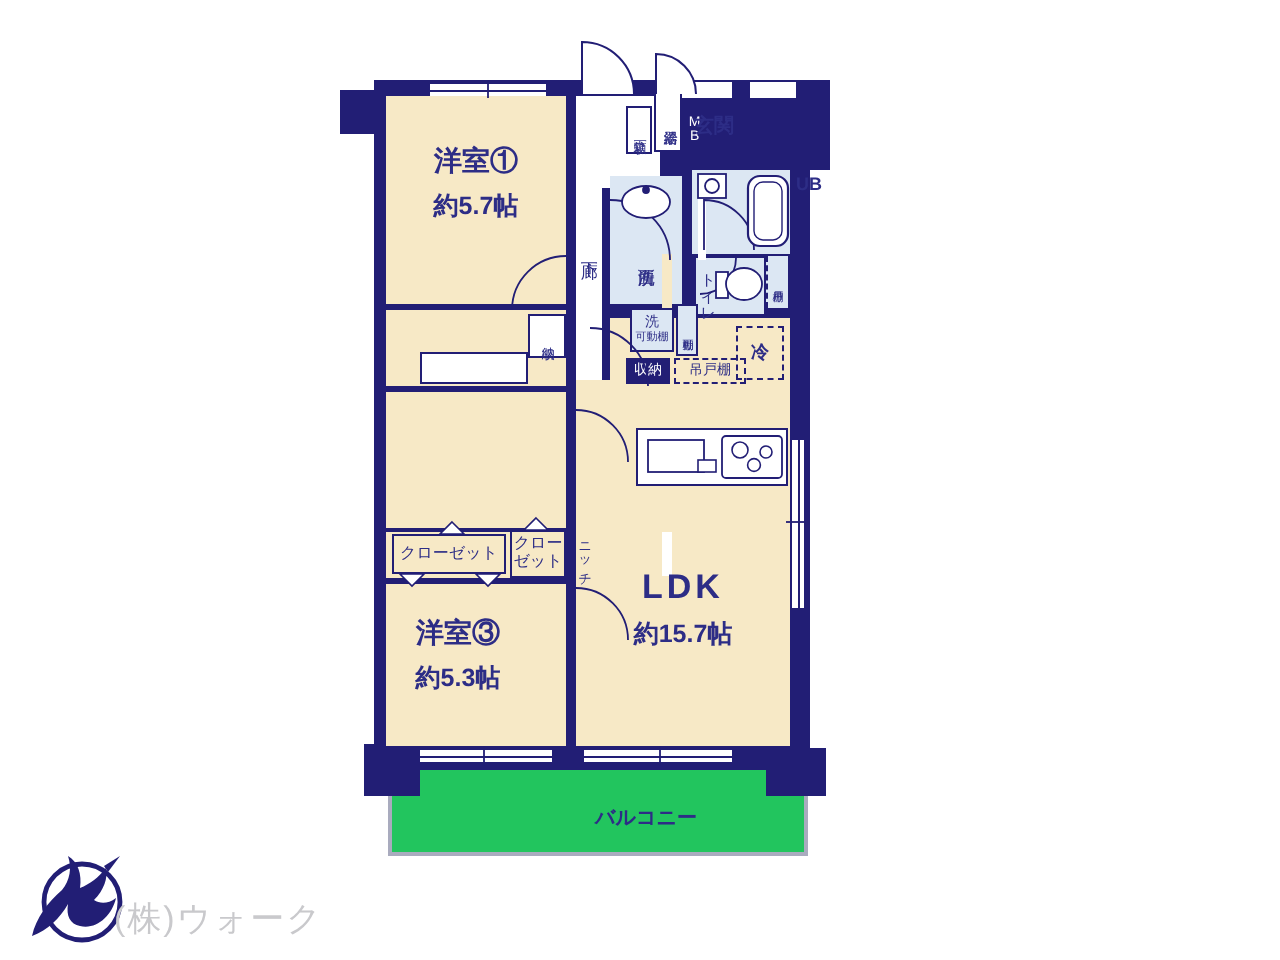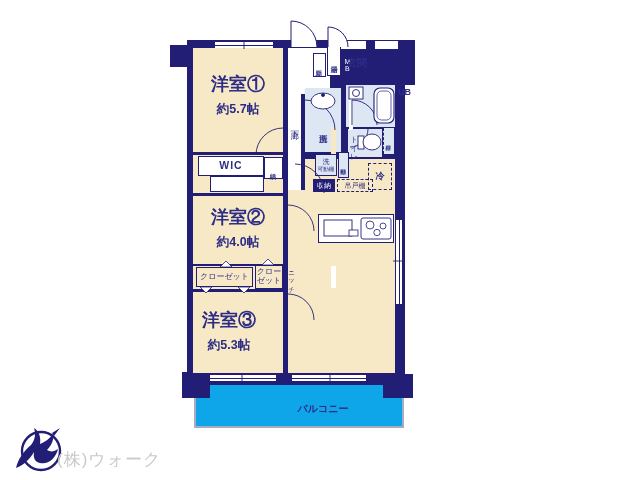--- a/index.html
+++ b/index.html
@@ -12,29 +12,29 @@
   .white{background:#fff;}
   .water{background:#dce7f3;}
   .bx{position:absolute;display:flex;align-items:center;justify-content:center;
       box-sizing:border-box;color:#2d2d86;text-align:center;line-height:1.1;}
   .b1{border:1px solid #221e75;}
   .b15{border:1.5px solid #221e75;}
   .dash{border:1px dashed #221e75;}
   .v{writing-mode:vertical-rl;text-orientation:upright;letter-spacing:0;}
   .lblcol{position:absolute;display:flex;flex-direction:column;align-items:center;
           justify-content:center;color:#2d2d86;}
-  .rname{font-size:18px;font-weight:bold;}
+  .rname{font-size:14px;font-weight:bold;}
   .rsize{font-size:12.5px;font-weight:bold;margin-top:5px;}
   .win{position:absolute;background:#fff;}
   .win-h::after{content:"";position:absolute;left:0;right:0;top:50%;height:1px;background:#221e75;}
   .win-v::after{content:"";position:absolute;top:0;bottom:0;left:50%;width:1px;background:#221e75;}
   .navybox{background:#221e75;color:#fff;}
   svg{position:absolute;left:0;top:0;pointer-events:none;}
   .balcony{position:absolute;left:194px;top:378px;width:210px;height:50px;
-           border:2px solid #a9abbe;background:#0ea5e9;box-sizing:border-box;}
+           border:2px solid #a9abbe;background:#22c55e;box-sizing:border-box;}
   .footer-company{position:absolute;left:57px;top:448px;font-size:17px;color:#c9c9cc;letter-spacing:1px;}
   .footer-note{position:absolute;left:450px;top:411px;font-size:11px;color:#2f2f8f;font-weight:bold;}
 </style>
 </head>
 <body>
 
 <div class="canvas">
 
   <div class="balcony">
     <div class="abs" style="left:0;right:0;top:22px;text-align:center;font-size:10px;font-weight:bold;">バルコニー</div>
@@ -70,21 +70,20 @@
 
   <div class="win win-h" style="left:215px;top:42px;width:58px;height:6px;"></div>
   <div class="win win-h" style="left:210px;top:375px;width:66px;height:6px;"></div>
   <div class="win win-h" style="left:292px;top:375px;width:74px;height:6px;"></div>
   <div class="win win-v" style="left:396px;top:220px;width:6px;height:84px;"></div>
 
   <div class="bx white b1 v" style="left:313px;top:53px;width:13px;height:24px;font-size:6.5px;">下駄箱</div>
   <div class="bx white b1 v" style="left:327px;top:44px;width:14px;height:32px;font-size:7px;">給湯器</div>
   <div class="bx v" style="left:341px;top:50px;width:12px;height:30px;font-size:7px;color:#fff;">MB</div>
 
-  <div class="bx white b15" style="left:198px;top:156px;width:66px;height:20px;font-size:10.5px;font-weight:bold;letter-spacing:1px;">WIC</div>
   <div class="bx white b1" style="left:210px;top:176px;width:54px;height:16px;"></div>
   <div class="bx white b1 v" style="left:264px;top:157px;width:19px;height:22px;font-size:6.5px;">収納</div>
 
   <div class="bx water b1" style="left:315px;top:154px;width:22px;height:22px;flex-direction:column;">
     <span style="font-size:7px;">洗</span>
     <span style="font-size:5.5px;">可動棚</span>
   </div>
   <div class="bx water b1 v" style="left:338px;top:152px;width:11px;height:26px;font-size:5.5px;">可動棚</div>
   <div class="bx navybox" style="left:313px;top:179px;width:22px;height:13px;font-size:7px;">収納</div>
   <div class="bx dash" style="left:337px;top:179px;width:36px;height:13px;font-size:7px;">吊戸棚</div>
@@ -100,27 +99,27 @@
   <div class="bx v" style="left:305px;top:106px;width:36px;height:44px;font-size:8.5px;">洗面所</div>
   <div class="abs" style="left:350px;top:87px;font-size:9px;font-weight:bold;">UB</div>
   <div class="bx v" style="left:348px;top:131px;width:11px;height:26px;font-size:7.5px;">トイレ</div>
   <div class="bx v" style="left:383px;top:129px;width:11px;height:24px;font-size:5.5px;">吊戸棚</div>
   <div class="bx v" style="left:286px;top:264px;width:12px;height:28px;font-size:6.5px;">ニッチ</div>
 
   <div class="lblcol" style="left:193px;top:72px;width:90px;">
     <div class="rname">洋室①</div>
     <div class="rsize">約5.7帖</div>
   </div>
-  <div class="lblcol" style="left:193px;top:205px;width:90px;">
-    <div class="rname">洋室②</div>
-    <div class="rsize">約4.0帖</div>
-  </div>
   <div class="lblcol" style="left:193px;top:308px;width:72px;">
     <div class="rname">洋室③</div>
     <div class="rsize">約5.3帖</div>
+  </div>
+  <div class="lblcol" style="left:288px;top:284px;width:107px;">
+    <div style="font-size:17px;font-weight:bold;letter-spacing:2px;">LDK</div>
+    <div class="rsize">約15.7帖</div>
   </div>
 
   <svg width="640" height="480" viewBox="0 0 640 480">
     <g stroke="#221e75" fill="none" stroke-width="1">
       <path d="M291,47 L291,21 A26,26 0 0 1 317,47" fill="#ffffff"></path>
       <path d="M328,47 L328,27 A20,20 0 0 1 348,47" fill="#ffffff"></path>
       <path d="M283,128 A27,27 0 0 0 256,155" stroke-width="0.9"></path>
       <path d="M305,100 A30,30 0 0 1 335,130" stroke-width="0.9"></path>
       <path d="M295,164 A29,29 0 0 1 324,193" stroke-width="0.9"></path>
       <path d="M352,125 L352,100 A25,25 0 0 1 377,125" stroke-width="0.9"></path>

